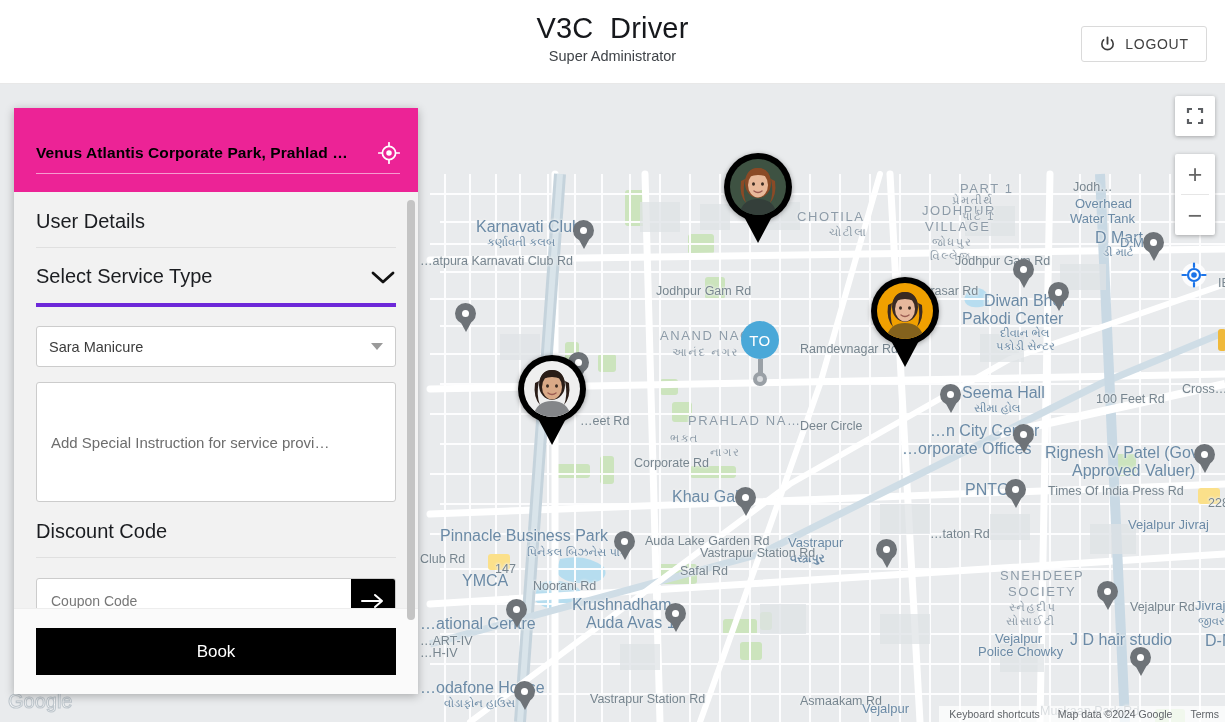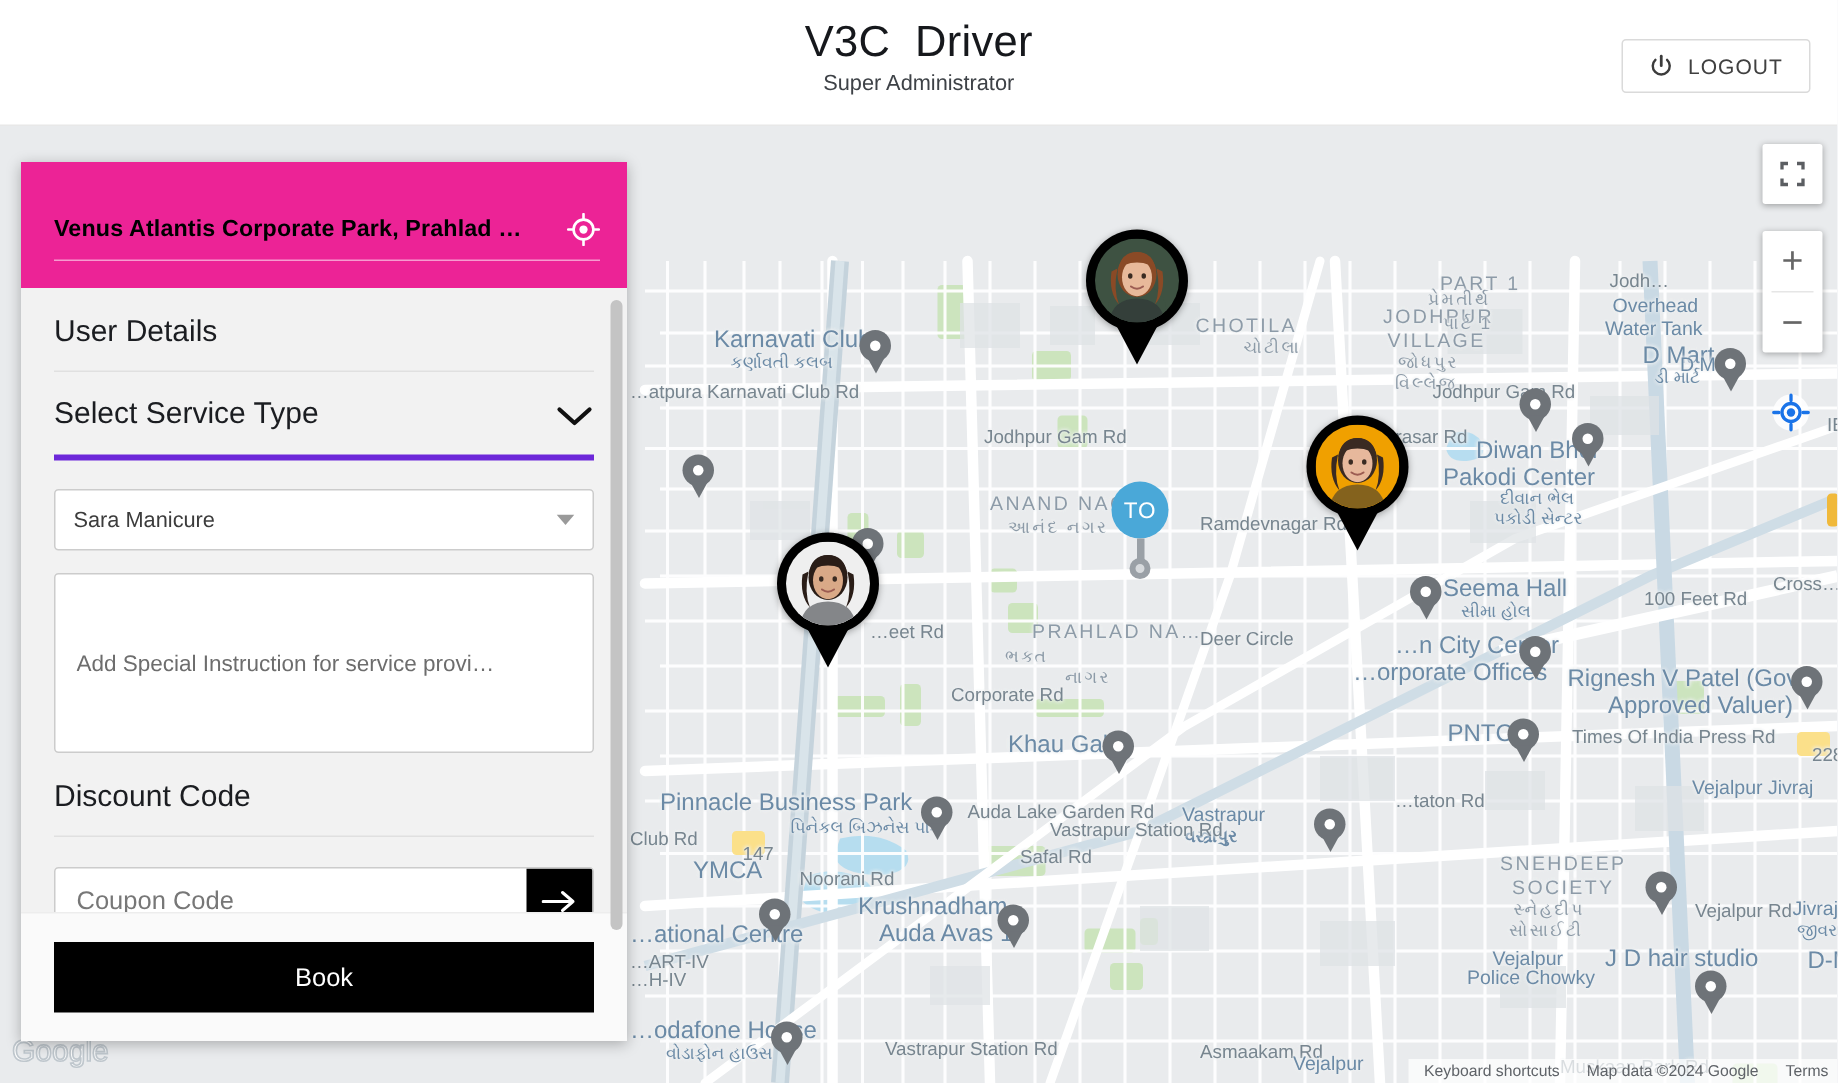--- a/index.html
+++ b/index.html
@@ -161,21 +161,21 @@
   }
   .textarea-box .ph {
     font-size: 15px; color: #6d6d6d; white-space: nowrap; overflow: hidden;
     text-overflow: ellipsis; width: 100%;
   }
 
   .coupon-box {
     margin: 20px 22px 0 22px; height: 45px; background: #fff; border: 1px solid #ccc;
     border-radius: 3px; display: flex; align-items: center; overflow: hidden;
   }
-  .coupon-box .ph { flex: 1; padding: 0 14px; font-size: 17px; color: #777; }
+  .coupon-box .ph { flex: 1; padding: 0 14px; font-size: 14px; color: #777; }
   .coupon-go {
     width: 44px; height: 43px; background: #000; color: #fff;
     display: flex; align-items: center; justify-content: center; cursor: pointer;
   }
 
   .panel-footer {
     position: absolute; left: 0; bottom: 0; width: 404px; height: 86px;
     background: #fafafa; border-top: 1px solid #ededed;
     display: flex; align-items: center; justify-content: center;
   }

